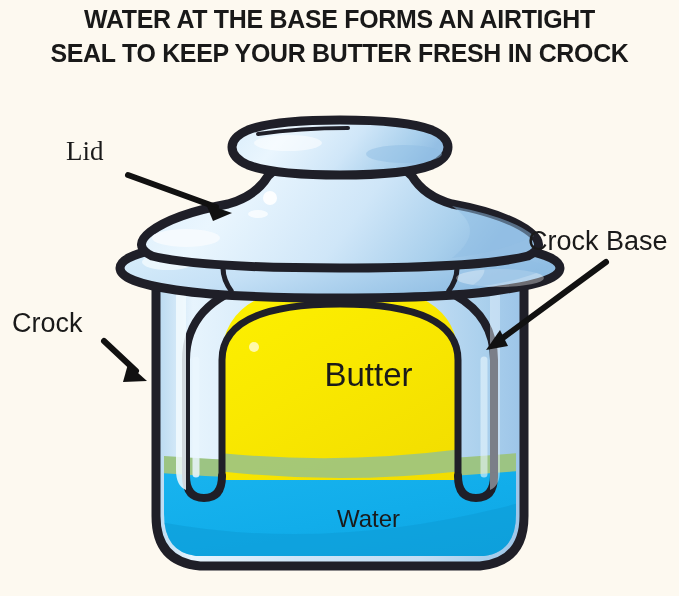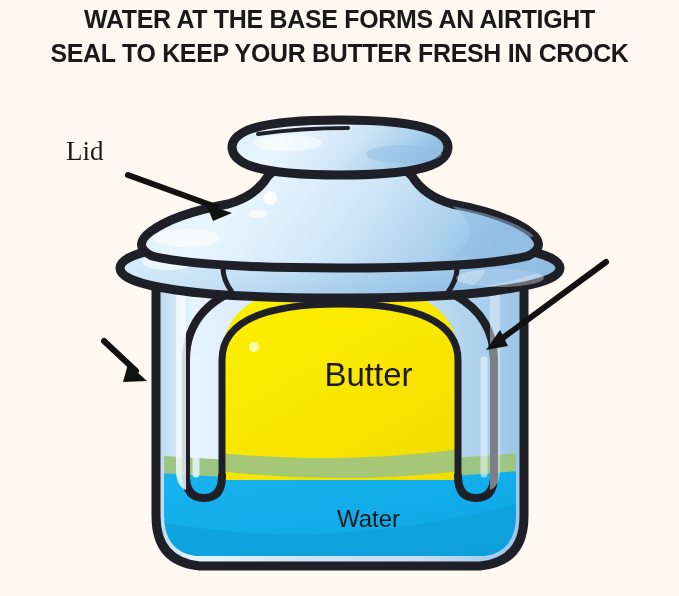--- a/index.html
+++ b/index.html
@@ -209,17 +209,19 @@
       <line x1="104" y1="341" x2="136" y2="371" stroke="#111111" stroke-width="6" stroke-linecap="round"></line>
       <path d="M147 381 L128 364 L123 382 Z" fill="#111111"></path>
     </g>
     <g>
       <line x1="606" y1="262" x2="500" y2="340" stroke="#111111" stroke-width="6" stroke-linecap="round"></line>
       <path d="M486 350 L508 346 L500 330 Z" fill="#111111"></path>
     </g>
   </svg>
 
   <div class="lbl" id="label-lid">Lid</div>
+  <div class="lbl" id="label-crock">Crock</div>
+  <div class="lbl" id="label-crock-base">Crock Base</div>
 
   <div class="fluid-lbl" id="label-butter">Butter</div>
   <div class="fluid-lbl" id="label-water">Water</div>
 
 </div>
 
 </body></html>

